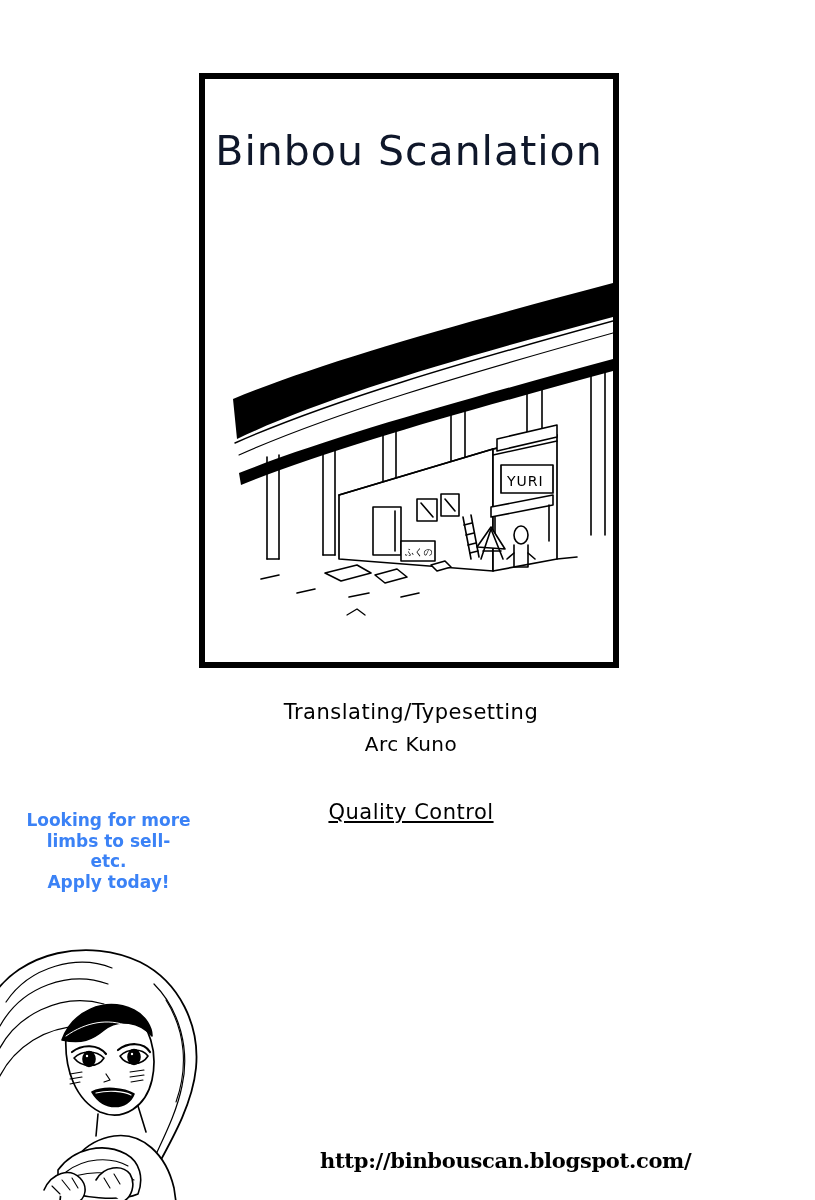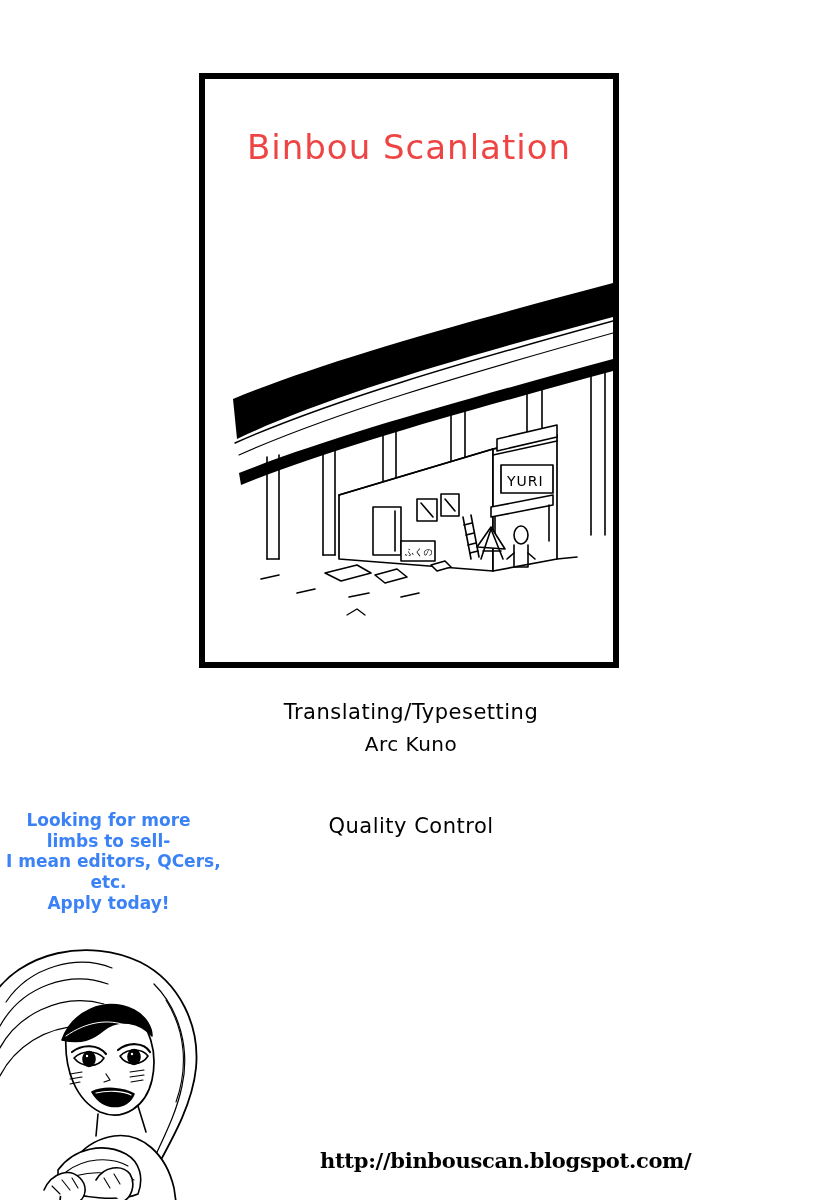--- a/index.html
+++ b/index.html
@@ -29,24 +29,24 @@
     overflow: hidden;
   }
 
   .group-title {
     position: absolute;
     top: 48px;
     left: 0;
     width: 100%;
     text-align: center;
     font-family: "DejaVu Sans", sans-serif;
-    font-size: 34px;
+    font-size: 41px;
     letter-spacing: 1px;
     font-weight: 400;
-    color: #ef4444;
+    color: #0f172a;
     white-space: nowrap;
   }
 
   .scene {
     position: absolute;
     left: 0;
     top: 180px;
     width: 100%;
     height: 400px;
   }
@@ -65,21 +65,22 @@
     letter-spacing: 0.5px;
     margin-bottom: 8px;
     color: #000;
   }
   .credit-name {
     font-size: 20px;
     letter-spacing: 0.5px;
     color: #000;
   }
   .credits-block-2 {
-    margin-top: 58px;
+    margin-top: 44px;
+    text-decoration: underline;
   }
 
   
   .recruit {
     position: absolute;
     left: 6px;
     top: 810px;
     width: 205px;
     text-align: center;
     font-family: "DejaVu Sans", sans-serif;
@@ -208,21 +209,20 @@
     <div class="credit-name">Arc Kuno</div>
   </div>
   <div class="credits-block-2">
     <div class="credit-role">Quality Control</div>
   </div>
 </div>
 
 <div class="recruit">
   <div>Looking for more</div>
   <div>limbs to sell-</div>
-  <div>I mean editors, QCers,</div>
   <div>etc.</div>
   <div>Apply today!</div>
 </div>
 
 <div class="character">
   <svg viewBox="0 0 300 260" width="300" height="260" xmlns="http://www.w3.org/2000/svg">
     <g fill="none" stroke="#000" stroke-width="1.6" stroke-linecap="round" stroke-linejoin="round">
 
       <path d="M-10 60 C 20 10, 90 -2, 140 22 C 180 42, 200 86, 196 128 C 192 168, 168 206, 150 240 L150 262 L-12 262 Z" fill="#fff" stroke="#000" stroke-width="1.8"></path>
 

